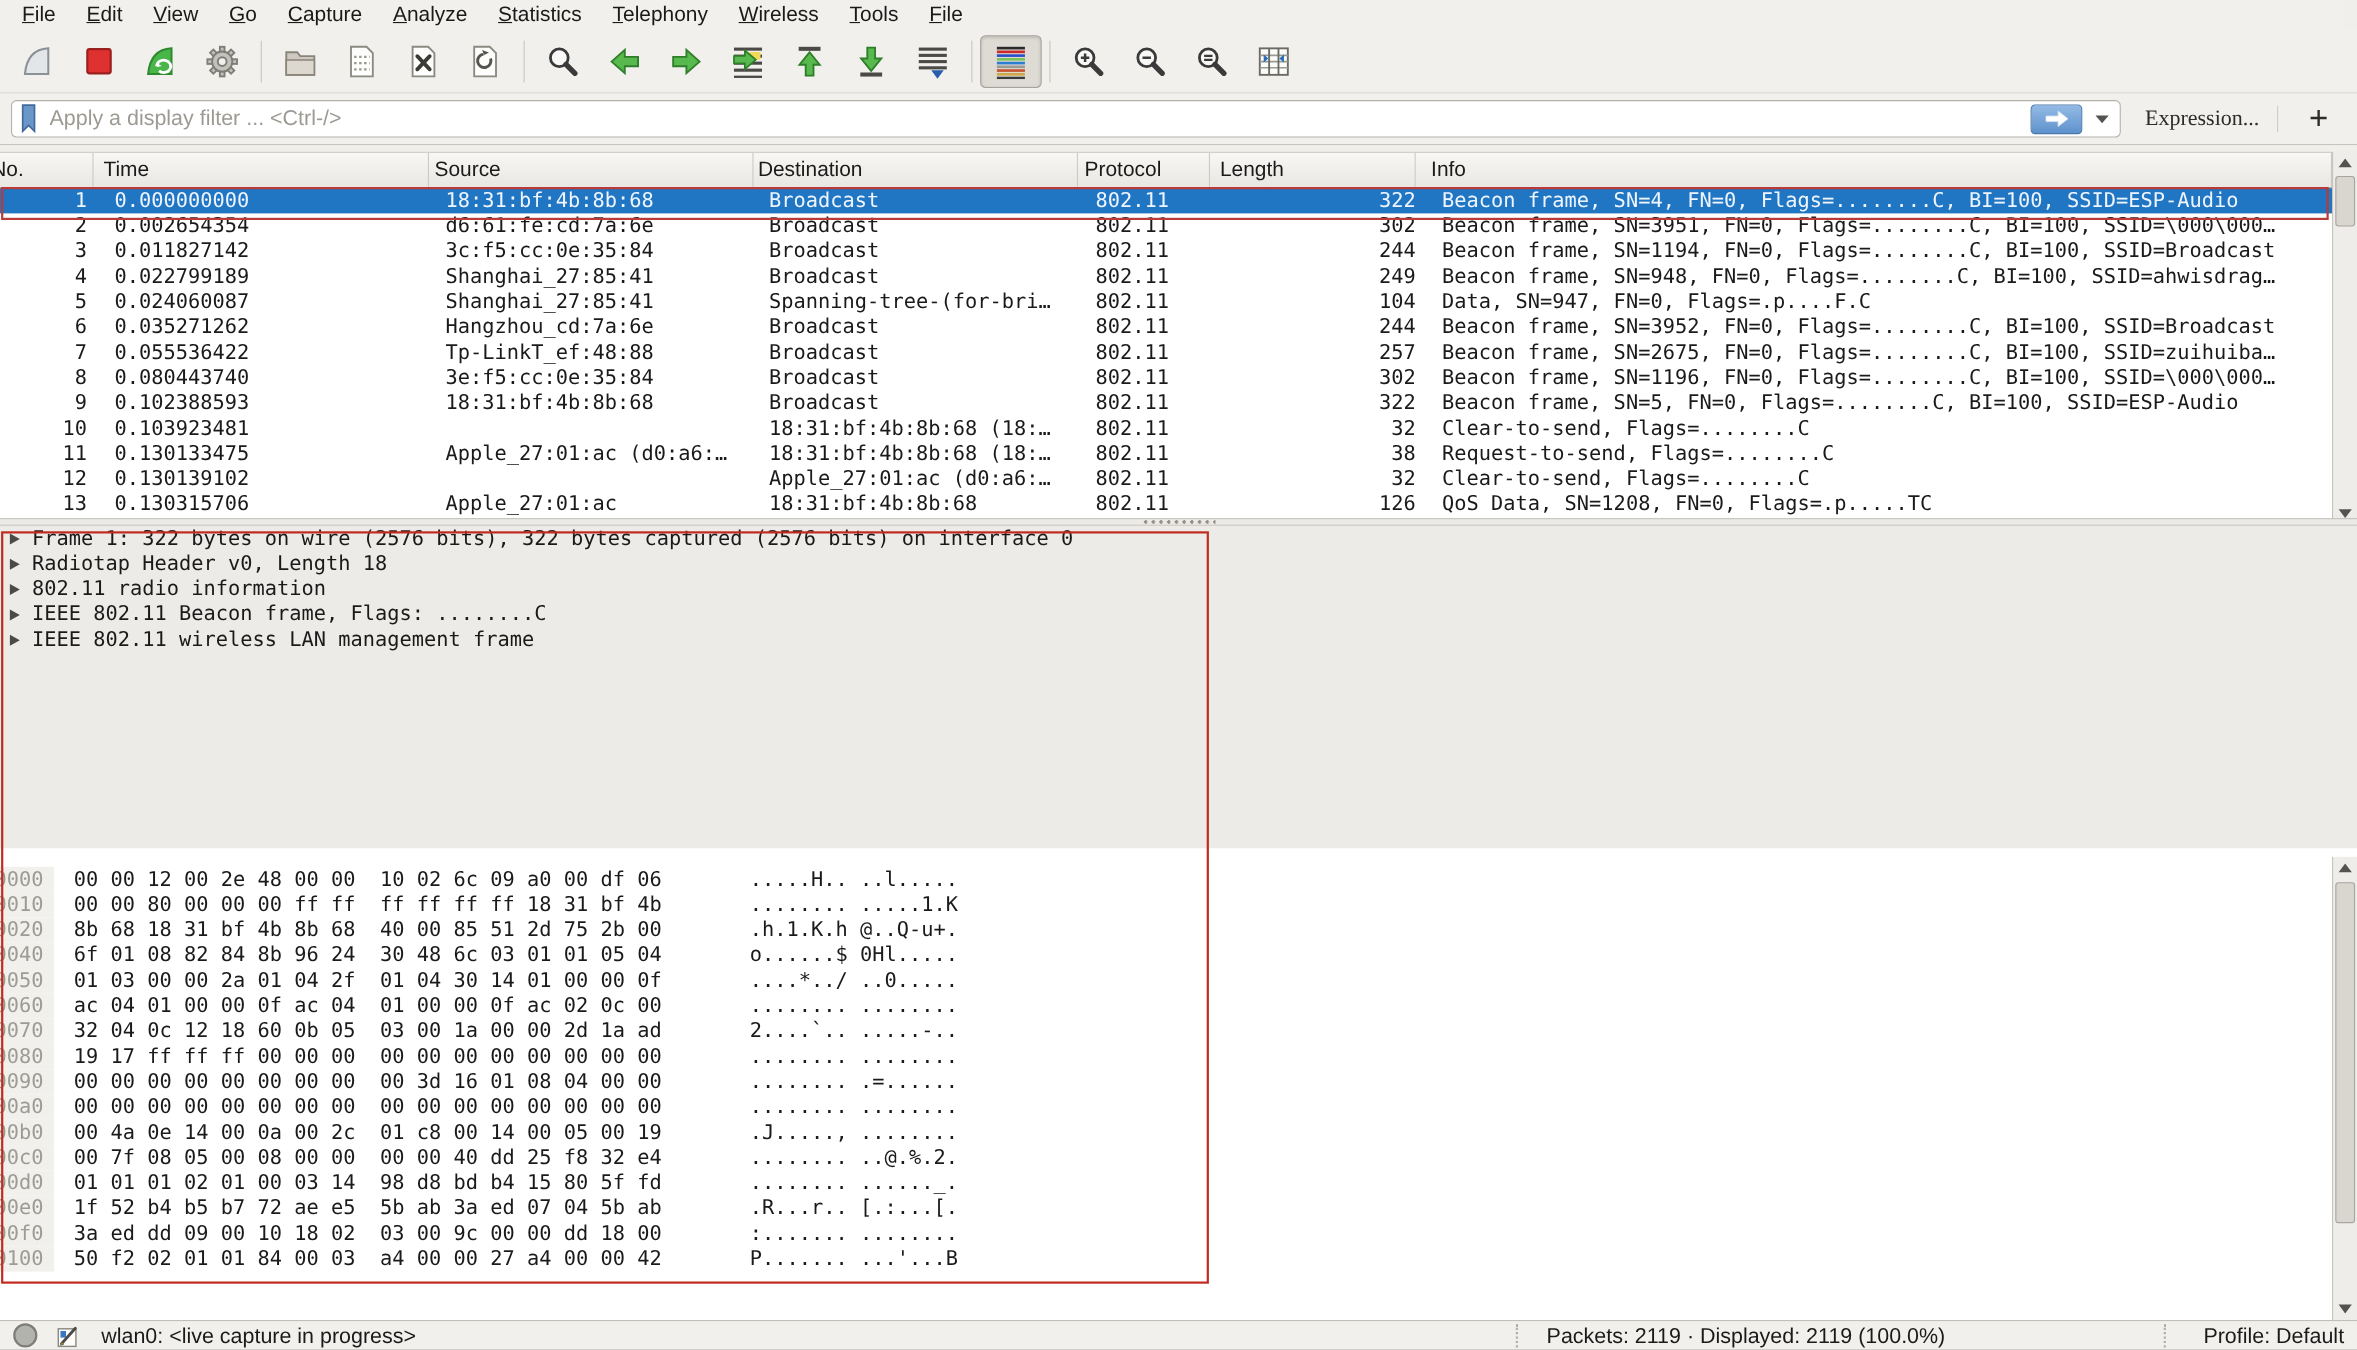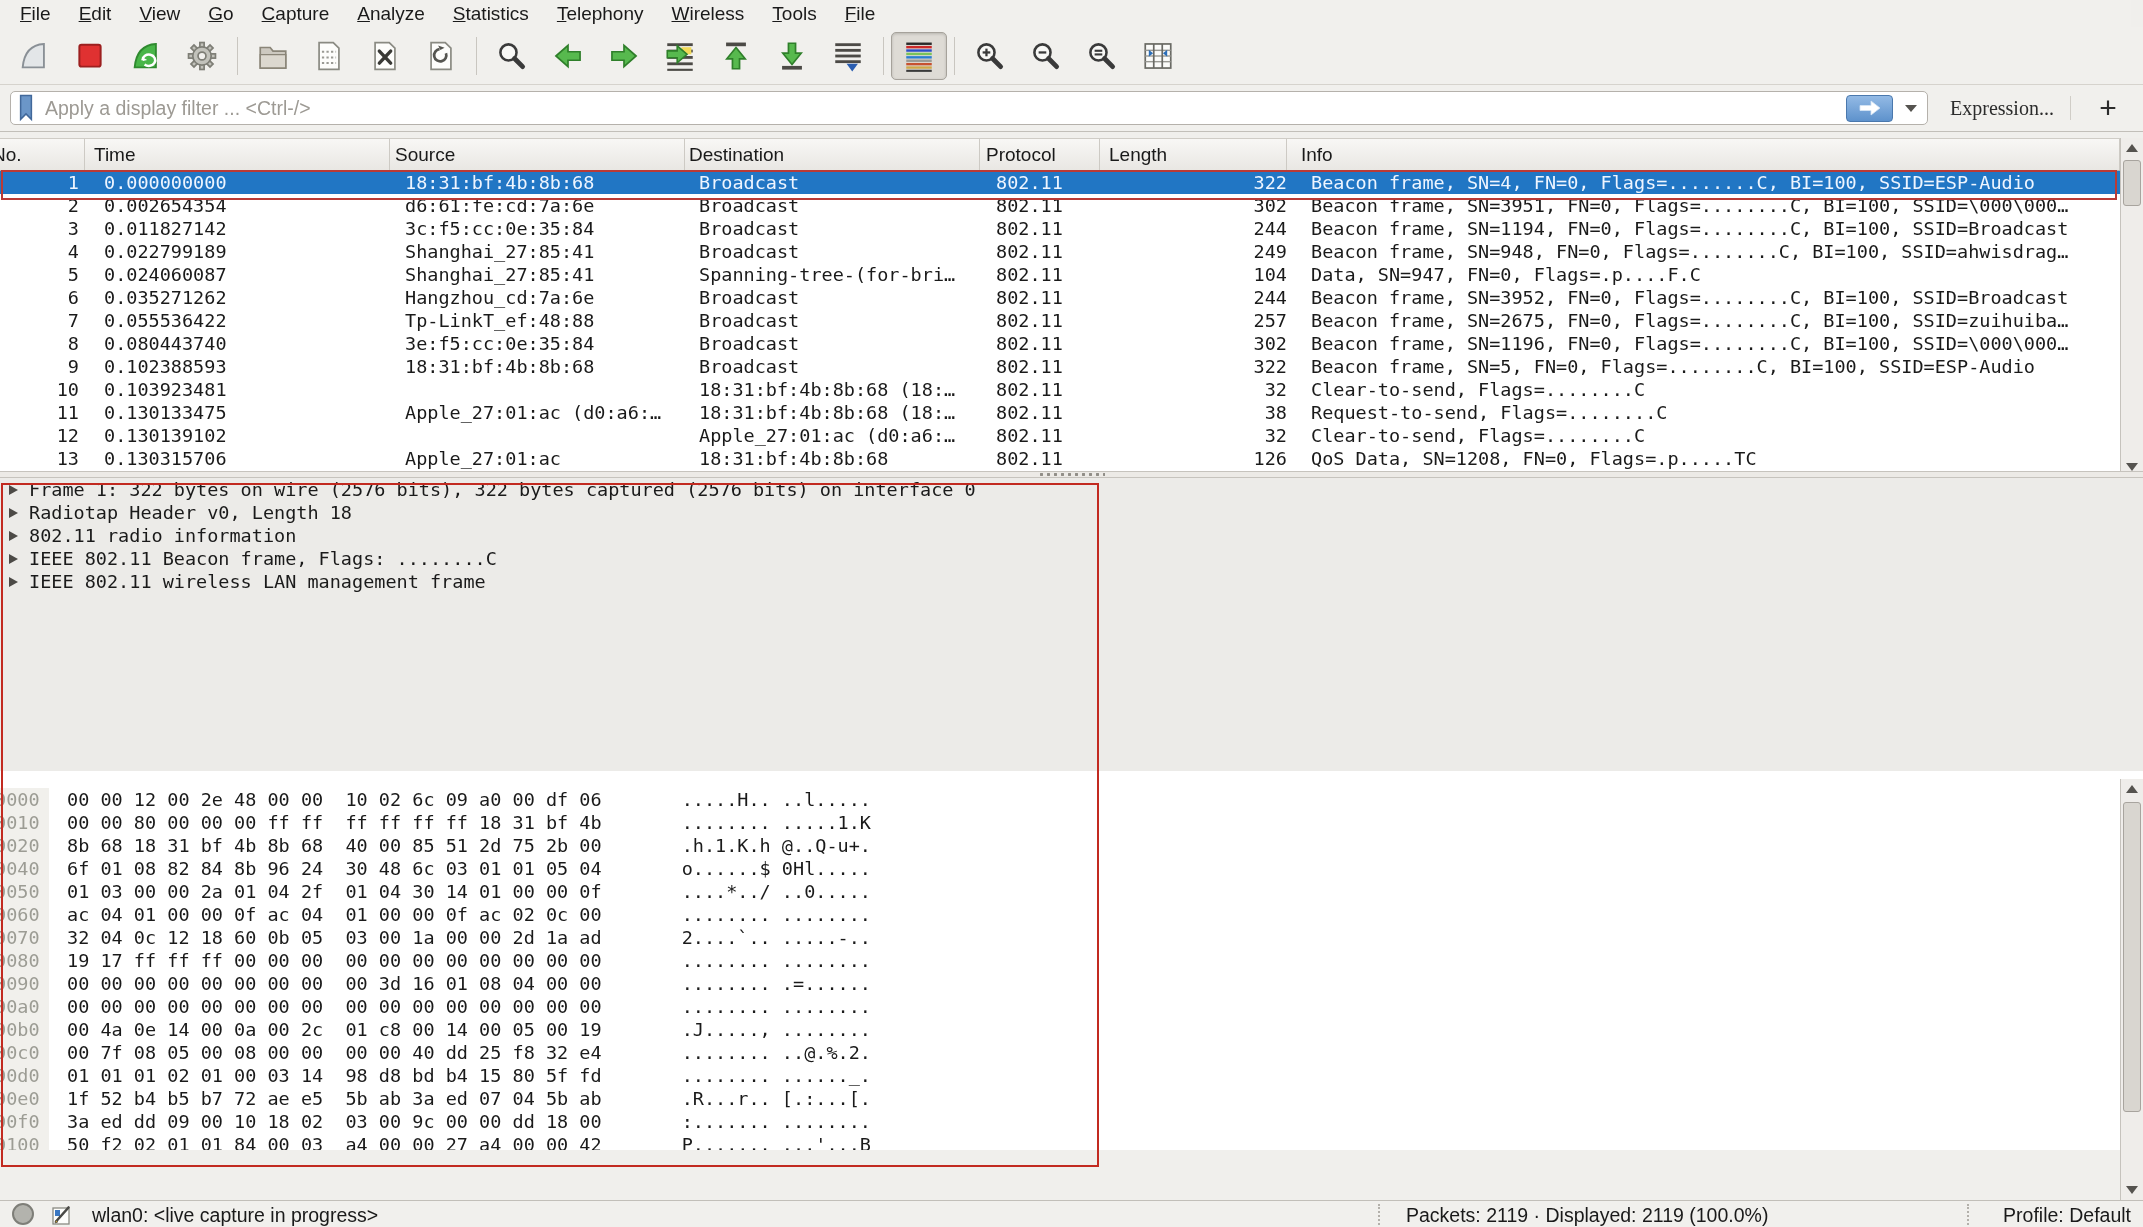--- a/index.html
+++ b/index.html
@@ -82,21 +82,21 @@
           background-size:7px 5px; }
 
   
   .details-pane { position:absolute; top:478px; height:293px; left:0; right:0; background:#ecebe8;
                   font-family:"DejaVu Sans Mono", monospace; font-size:18.5px; overflow:hidden; }
   .d-line { height:23px; line-height:23px; display:flex; align-items:center; white-space:pre; }
   .tri-exp { width:0; height:0; border-left:9px solid #4c4a46; border-top:5.5px solid transparent;
              border-bottom:5.5px solid transparent; margin:0 11px 0 9px; flex-shrink:0; }
 
   
-  .hex-pane { position:absolute; top:771px; height:379px; left:0; right:0; background:#fff;
+  .hex-pane { position:absolute; top:771px; height:429px; left:0; right:0; background:#fff;
               font-family:"DejaVu Sans Mono", monospace; font-size:18.5px; overflow:hidden;
               padding-top:17px; }
   .hx-row { display:flex; height:23px; line-height:23px; white-space:pre; }
   .hx-off { width:54px; background:#f1f0ec; color:#9c9c94; padding-left:0; margin-left:-5px;
             flex-shrink:0; }
   .hx-hex { padding-left:18px; flex-shrink:0; }
   .hx-ascii { padding-left:80px; flex-shrink:0; }
 
   
   .status-bar { position:absolute; bottom:0; left:0; right:0; height:27px; background:#f1f0ed;

